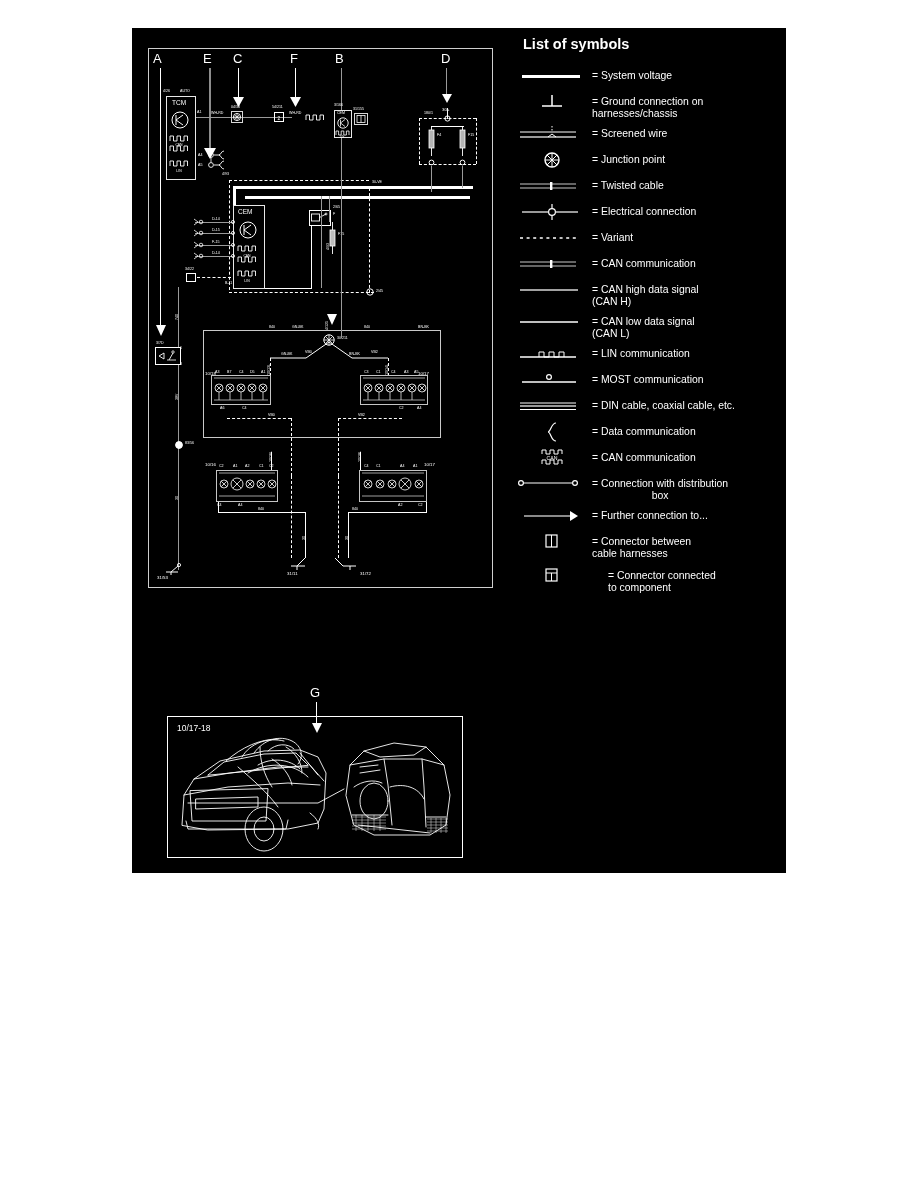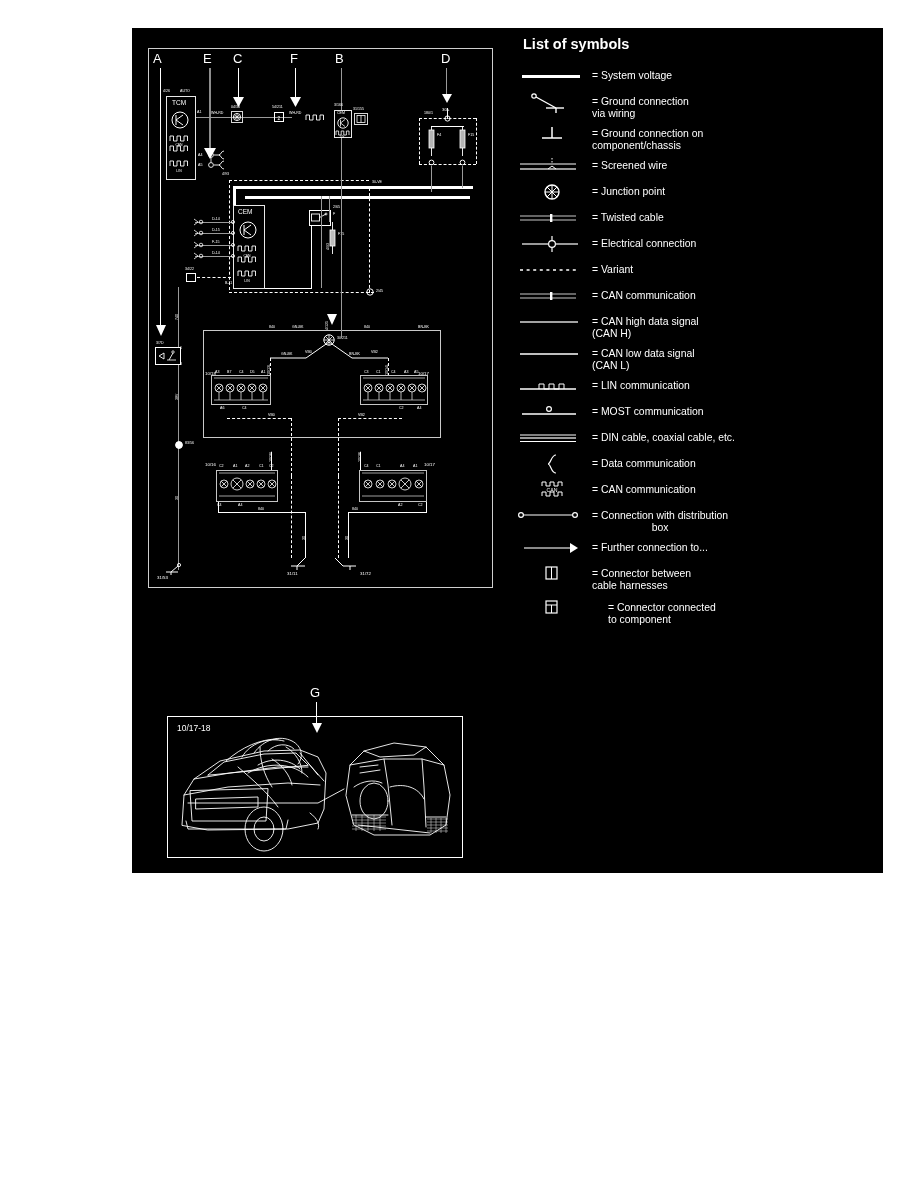--- a/index.html
+++ b/index.html
@@ -22,21 +22,21 @@
     width: 918px;
     height: 1188px;
     background: #ffffff;
   }
 
   
   #artboard {
     position: absolute;
     left: 132px;
     top: 28px;
-    width: 751px;
+    width: 654px;
     height: 845px;
     background: #000000;
   }
   .abs { position: absolute; }
   .lineH { position: absolute; background: #ffffff; height: 1px; }
   .lineV { position: absolute; background: #ffffff; width: 1px; }
   .grayH { position: absolute; background: #9a9a9a; height: 1px; }
   .grayV { position: absolute; background: #9a9a9a; width: 1px; }
   .thickH { position: absolute; background: #ffffff; height: 3px; }
   .thickV { position: absolute; background: #ffffff; width: 3px; }
@@ -182,45 +182,31 @@
     <div id="legend" style="left:380px; top:8px;">
       <div id="legend-title">List of symbols</div>
 
       <div class="legrow">
         <div class="legsym">
           <div class="thickH" style="left:10px; top:12px; width:58px;"></div>
         </div>
         <div class="legtxt">= System voltage</div>
       </div>
 
-      <div class="legrow" style="height:32px;">
-        <div class="legsym">
-          <svg width="72" height="30" viewBox="0 0 72 30">
-            <circle cx="22" cy="7" r="2.2" fill="none" stroke="#fff" stroke-width="1.2"></circle>
-            <line x1="24" y1="8" x2="44" y2="19" stroke="#fff" stroke-width="1.4"></line>
-            <line x1="34" y1="19" x2="52" y2="19" stroke="#fff" stroke-width="1.4"></line>
-            <line x1="44" y1="19" x2="44" y2="24" stroke="#fff" stroke-width="1.4"></line>
-          </svg>
-        </div>
-        <div class="legtxt">
-          <span>= Ground connection</span>
-          <span class="ln2">via wiring</span>
-        </div>
-      </div>
 
       <div class="legrow" style="height:32px;">
         <div class="legsym">
           <svg width="72" height="30" viewBox="0 0 72 30">
             <line x1="40" y1="6" x2="40" y2="17" stroke="#fff" stroke-width="1.5"></line>
             <line x1="30" y1="17" x2="50" y2="17" stroke="#fff" stroke-width="1.5"></line>
           </svg>
         </div>
         <div class="legtxt">
           <span>= Ground connection on</span>
-          <span class="ln2">component/chassis</span>
+          <span class="ln2">harnesses/chassis</span>
         </div>
       </div>
 
       <div class="legrow">
         <div class="legsym">
           <svg width="72" height="26" viewBox="0 0 72 26">
             <line x1="8" y1="11" x2="64" y2="11" stroke="#fff" stroke-width="1"></line>
             <line x1="8" y1="16" x2="64" y2="16" stroke="#9a9a9a" stroke-width="2"></line>
             <line x1="40" y1="5" x2="40" y2="11" stroke="#fff" stroke-width="1" stroke-dasharray="1.5,1.5"></line>
             <path d="M36 16 l4 -3 l4 3" fill="none" stroke="#fff" stroke-width="1"></path>

